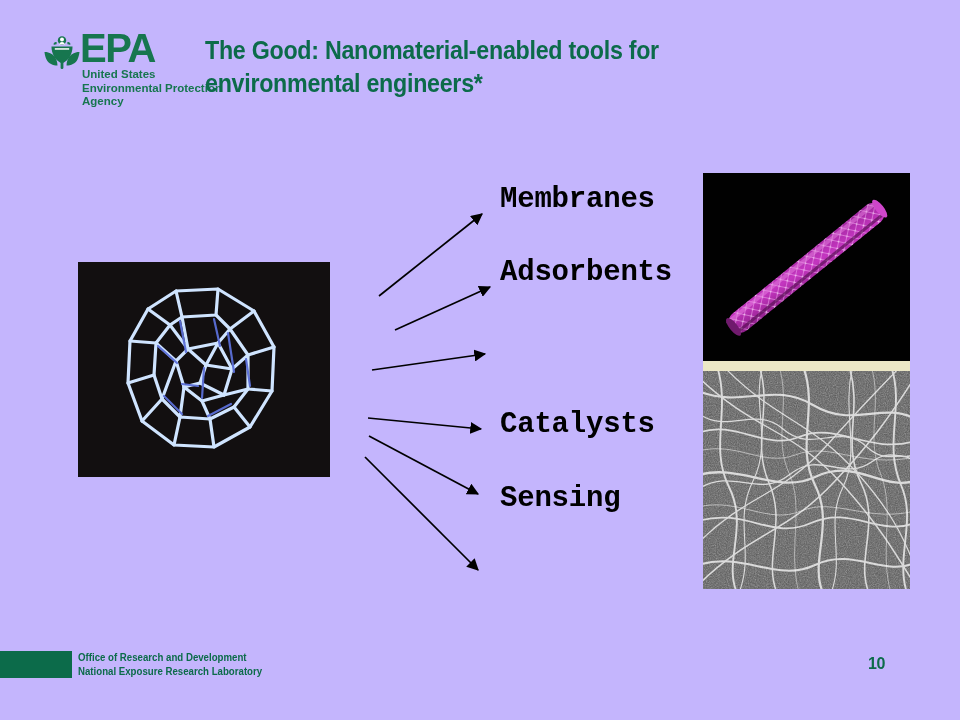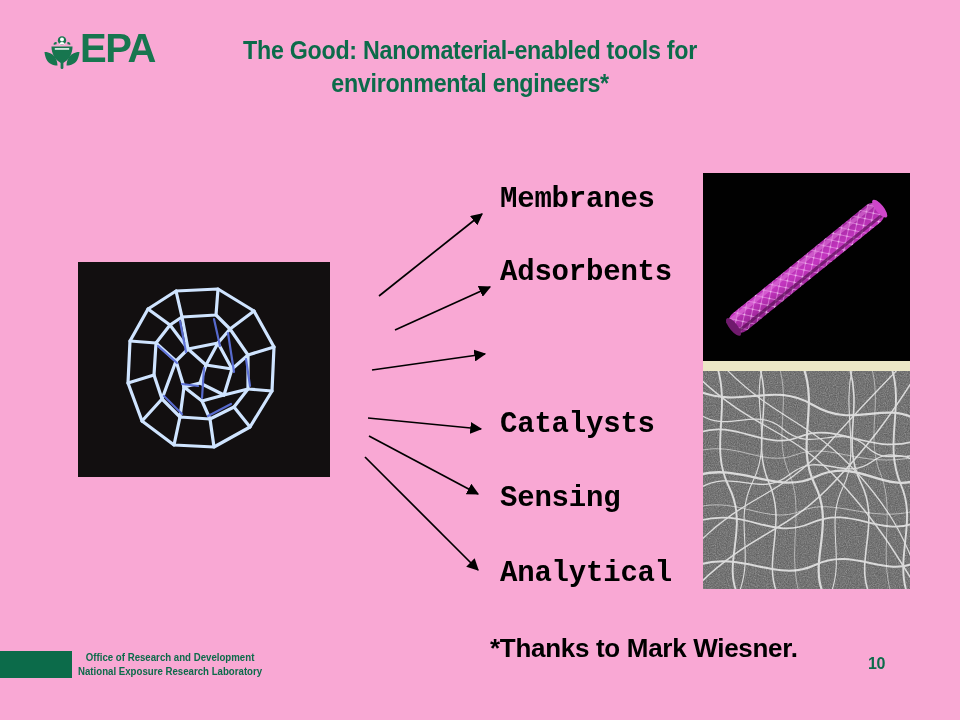--- a/index.html
+++ b/index.html
@@ -7,23 +7,22 @@
     padding: 0;
     background: #ffffff;
   }
   body {
     font-family: "Liberation Sans", sans-serif;
   }
   #slide {
     position: relative;
     width: 960px;
     height: 720px;
-    background: #f9a8d4;
+    background: #c4b5fd;
     overflow: hidden;
-    text-align: center;
   }
 
   
   #epa-logo {
     position: absolute;
     left: 42px;
     top: 28px;
     width: 170px;
     height: 88px;
   }
@@ -190,20 +189,25 @@
         <path d="M37.5 20 C37.5 20 33.5 19.5 29.5 22.5 C26 25.1 24.5 29.5 24.5 33.5 C29 33.5 33.5 31.5 35.5 27.5 C37 24.5 37.5 20 37.5 20 Z"></path>
         <rect x="18.6" y="28" width="2.8" height="9" rx="1.2"></rect>
       </g>
       <g fill="#ffffff">
         <ellipse cx="20" cy="7.6" rx="2.0" ry="2.0"></ellipse>
         <path d="M17.2 12.6 C17.2 10.9 18.4 10.0 20 10.0 C21.6 10.0 22.8 10.9 22.8 12.6 Z"></path>
         <rect x="12.8" y="16.2" width="14.4" height="1.5"></rect>
       </g>
     </svg>
     <div id="epa-wordmark">EPA</div>
+    <div id="epa-subtext">
+      <div>United States</div>
+      <div>Environmental Protection</div>
+      <div>Agency</div>
+    </div>
   </div>
 
   <div id="slide-title">
     <div>The Good: Nanomaterial-enabled tools for</div>
     <div>environmental engineers*</div>
   </div>
 
   <div class="media-frame" id="fullerene-image">
     <svg viewBox="0 0 252 215" width="252" height="215">
       <rect x="0" y="0" width="252" height="215" fill="#120f10"></rect>
@@ -341,23 +345,21 @@
       <line x1="368" y1="418" x2="481" y2="429"></line>
       <line x1="369" y1="436" x2="478" y2="494"></line>
       <line x1="365" y1="457" x2="478" y2="570"></line>
     </g>
   </svg>
 
   <div class="tool-label" style="top:183px">Membranes</div>
   <div class="tool-label" style="top:256px">Adsorbents</div>
   <div class="tool-label" style="top:482px">Sensing</div>
   <div class="tool-label" style="top:408px">Catalysts</div>
-  <div class="tool-label" style="top:557px">Analytical</div>
-
-  <div id="credit-note">*Thanks to Mark Wiesner.</div>
+
 
   <div id="footer-bar"></div>
   <div id="footer-text">
     <div>Office of Research and Development</div>
     <div>National Exposure Research Laboratory</div>
   </div>
   <div id="page-number">10</div>
 
 </div>
 

